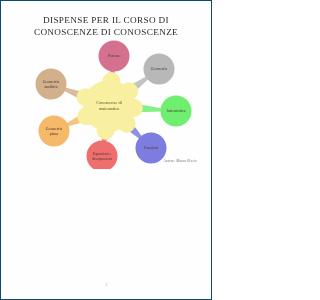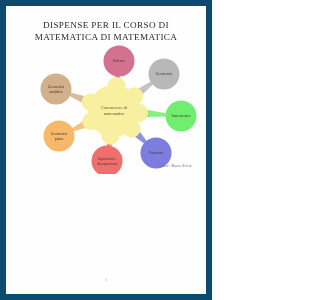--- a/index.html
+++ b/index.html
@@ -6,21 +6,21 @@
   body{
     width:212px;height:300px;
     background:#ffffff;
     font-family:"Liberation Serif", serif;
     overflow:hidden;
     position:relative;
   }
   .page{
     position:absolute;inset:0;
     background:#fefefe;
-    border:6px solid #0c4a6e;
+    border:1px solid #0c4a6e;
     box-sizing:border-box;
   }
   .title{
     position:absolute;
     left:0;right:0;top:14px;
     text-align:center;
     color:#2b2b2b;
     font-size:9.2px;
     line-height:11.6px;
     letter-spacing:0.35px;
@@ -66,21 +66,21 @@
     font-family:"Liberation Serif", serif;
   }
 </style>
 </head>
 <body>
 
 <div class="page">
 
   <div class="title">
     <span>DISPENSE PER IL CORSO DI</span>
-    <span>MATEMATICA DI MATEMATICA</span>
+    <span>CONOSCENZE DI CONOSCENZE</span>
   </div>
 
   <div class="diagram">
     <svg viewBox="0 0 180 130" xmlns="http://www.w3.org/2000/svg">
       <g id="connectors">
           <path d="M 96.96526033146992 39.5568742940085 L 95.2487592975525 30.592208018268455 L 92.06464028888054 30.273796117401258 L 88.60694793370601 38.721043054232105 Z" fill="#d4718f" opacity="0.85"></path>
           <path d="M 115.00591380041006 53.72053182516478 L 130.09988316941462 39.31652761176394 L 128.19638555210167 36.74423353431401 L 110.00923255496359 46.96825987185873 Z" fill="#b8b8b8" opacity="0.85"></path>
           <path d="M 117.60979210882297 73.27211126396658 L 143.41836372005338 72.5908942030837 L 143.65650747948257 69.39976782673241 L 118.23491947732464 64.89540452604443 Z" fill="#70ee70" opacity="0.85"></path>
           <path d="M 106.82914139223983 89.76883835420682 L 121.32268760408313 100.58542930388009 L 123.58542930388008 98.32268760408314 L 112.76883835420684 83.82914139223982 Z" fill="#7d7de0" opacity="0.85"></path>
           <path d="M 81.95842501700444 94.14724795983673 L 83.28719910653555 103.40854986864149 L 86.45629269589341 103.85222297115159 L 90.27729568906882 95.31188985392575 Z" fill="#ef6f6f" opacity="0.85"></path>

